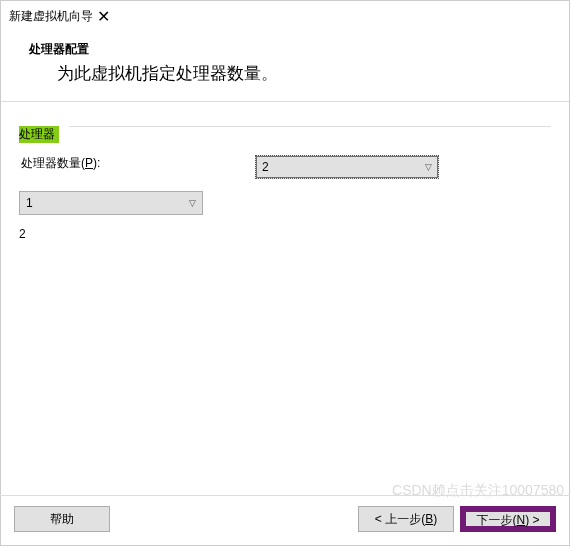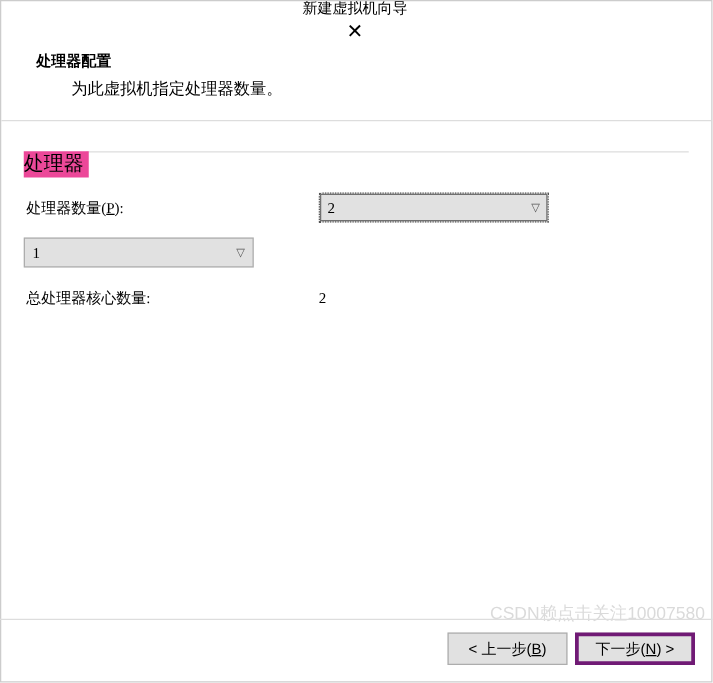--- a/index.html
+++ b/index.html
@@ -7,44 +7,43 @@
       font-family: "Microsoft YaHei", "Segoe UI", Tahoma, sans-serif;
       font-size: 12px;
       background: #fff;
       width: 570px;
       height: 546px;
       overflow: hidden;
       border: 1px solid #ccc;
     }
     .titlebar {
       display: flex;
-      justify-content: center;
+      justify-content: flex-start;
       align-items: center;
       height: 30px;
       padding: 0 10px 0 8px;
       font-size: 12px;
       color: #000;
-      flex-direction: column;
     }
     .titlebar .close {
       font-size: 16px;
       font-family: Arial, sans-serif;
       cursor: default;
       padding: 0 4px;
     }
     .header {
       padding: 10px 20px 16px 28px;
     }
     .header .title {
       font-weight: bold;
       font-size: 12px;
       margin-bottom: 4px;
     }
     .header .subtitle {
-      font-size: 13px;
+      font-size: 17px;
       padding-left: 28px;
     }
     .separator {
       height: 1px;
       background: #ddd;
       margin: 0;
     }
     .content {
       padding: 16px 18px 10px 18px;
     }
@@ -58,31 +57,30 @@
       top: 8px;
       left: 50px;
       right: 0;
       height: 1px;
       background: #ddd;
     }
     .legend {
       position: relative;
       display: inline-block;
       padding: 0 4px 0 0;
-      background: #ec4899;
+      background: #84cc16;
       z-index: 1;
-      font-size: 16px;
+      font-size: 12px;
       margin-bottom: 12px;
     }
     .row {
       display: flex;
-      align-items: center;
+      align-items: flex-start;
       margin-bottom: 12px;
       min-height: 24px;
-      font-family: Liberation Serif, serif;
     }
     .row .label {
       width: 236px;
       font-size: 12px;
       padding-left: 2px;
     }
     .row .label .underline {
       text-decoration: underline;
     }
     .row .value {
@@ -129,21 +127,21 @@
       font-size: 12px;
       cursor: default;
       padding: 0 10px;
       margin-left: 6px;
     }
     .btn.help {
       min-width: 96px;
       margin-left: 0;
     }
     .btn.next {
-      border: 3px solid #701a75;
+      border: 6px solid #701a75;
     }
     .btn .underline {
       text-decoration: underline;
     }
     .watermark {
       position: absolute;
       right: 6px;
       bottom: 46px;
       font-size: 14px;
       color: rgba(150,150,150,0.35);
@@ -180,30 +178,32 @@
     </div>
 
     <div class="row">
       <div class="select">
         <span>1</span>
         <span class="arrow">▽</span>
       </div>
     </div>
 
     <div class="row">
-      <div class="label">总处理器核心数量:</div>
       <div class="value">2</div>
     </div>
 
   </div>
 </div>
 
 <div class="watermark">CSDN赖点击关注10007580</div>
 
 <div class="footer">
+  <button class="btn help">
+    <span>帮助</span>
+  </button>
   <div class="spacer"></div>
   <button class="btn">
     <span>&lt; 上一步(</span><span class="underline">B</span><span>)</span>
   </button>
   <button class="btn next">
     <span>下一步(</span><span class="underline">N</span><span>) &gt;</span>
   </button>
 </div>
 
 </body></html>

